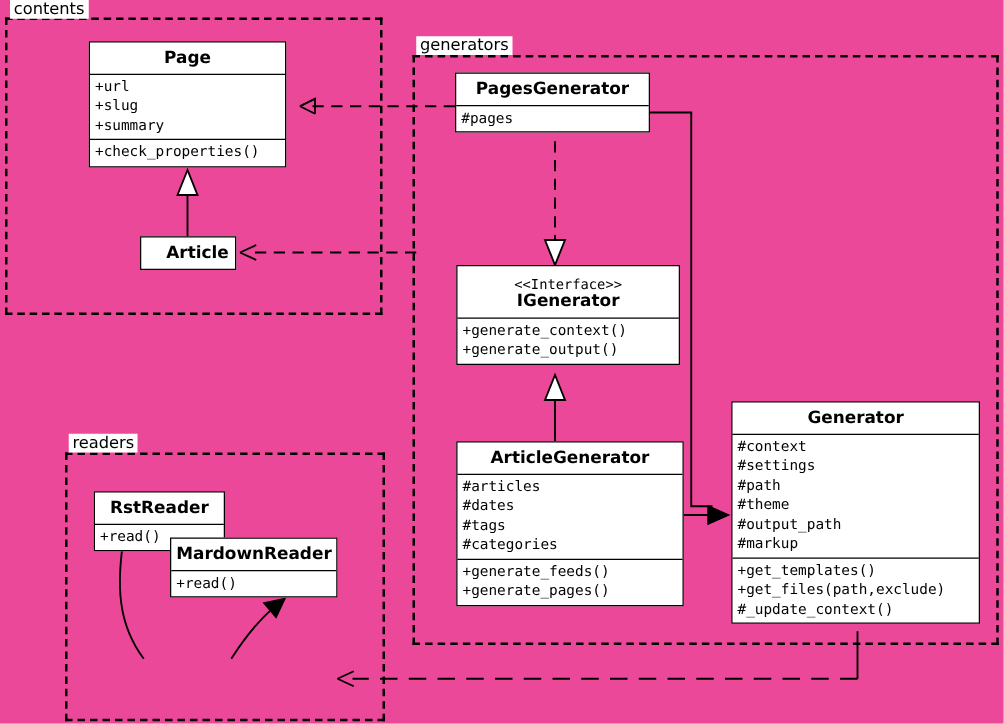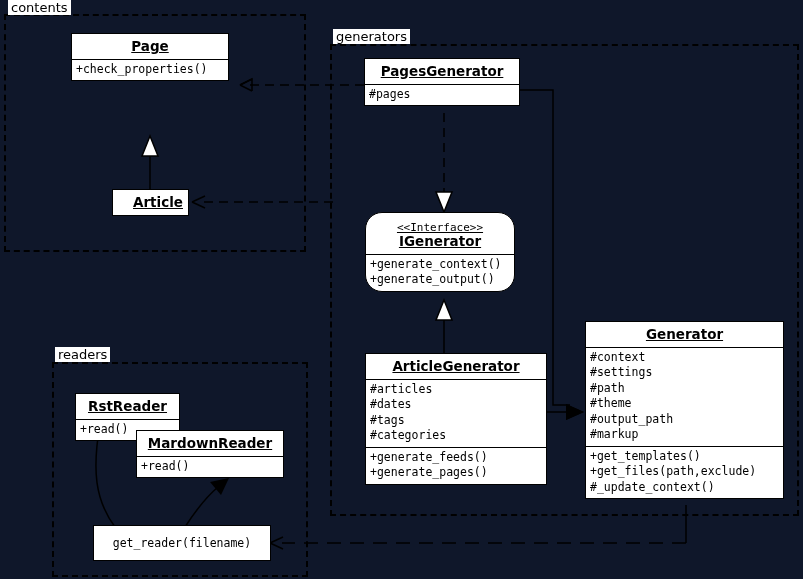--- a/index.html
+++ b/index.html
@@ -4,21 +4,21 @@
 <style>
   html, body {
     margin: 0;
     padding: 0;
     background: #ffffff;
   }
   #canvas {
     position: relative;
     width: 803px;
     height: 579px;
-    background: #0f172a;
+    background: #ec4899;
     font-family: "DejaVu Sans", sans-serif;
     overflow: hidden;
   }
   .pkg-border {
     position: absolute;
     box-sizing: border-box;
     border: 2px dashed #000;
     
   }
   .pkg-label {
@@ -38,21 +38,20 @@
     font-size: 11.5px;
     color: #000;
   }
   .cls .name {
     font-family: "DejaVu Sans", sans-serif;
     font-weight: bold;
     font-size: 13.5px;
     text-align: center;
     padding: 5px 4px 5px 4px;
     line-height: 1.1;
-    text-decoration: underline;
   }
   .cls .stereo {
     font-family: "DejaVu Sans Mono", monospace;
     font-weight: normal;
     font-size: 11px;
     display: block;
     text-align: center;
     padding-top: 4px;
   }
   .cls .sec {
@@ -132,36 +131,41 @@
     <path d="M 115,527 C 95,500 92,470 100,424" fill="none" stroke="#000" stroke-width="1.5"></path>
     <polygon points="101,410 93,428 110,429" fill="#000"></polygon>
 
     <path d="M 185,527 C 196,510 205,498 218,487" fill="none" stroke="#000" stroke-width="1.5"></path>
     <polygon points="229,478 210,482 221,495" fill="#000"></polygon>
   </svg>
 
   <div class="cls" style="left:71px; top:33px; width:158px;">
     <div class="name">Page</div>
     <div class="sec">
+      <div>+url</div>
+      <div>+slug</div>
+      <div>+summary</div>
+    </div>
+    <div class="sec">
       <div>+check_properties()</div>
     </div>
   </div>
 
   <div class="cls" style="left:112px; top:189px; width:77px;padding-left:15px;">
     <div class="name">Article</div>
   </div>
 
   <div class="cls" style="left:364px; top:58px; width:156px;">
     <div class="name">PagesGenerator</div>
     <div class="sec">
       <div>#pages</div>
     </div>
   </div>
 
-  <div class="cls" style="left:365px; top:212px; width:150px;border-radius:17px;">
+  <div class="cls" style="left:365px; top:212px; width:179px;">
     <div class="name">
       <span class="stereo">&lt;&lt;Interface&gt;&gt;</span>
       <span>IGenerator</span>
     </div>
     <div class="sec">
       <div>+generate_context()</div>
       <div>+generate_output()</div>
     </div>
   </div>
 
@@ -196,24 +200,21 @@
     </div>
   </div>
 
   <div class="cls" style="left:75px; top:370px; width:105px;margin-top:23px;">
     <div class="name">RstReader</div>
     <div class="sec">
       <div>+read()</div>
     </div>
   </div>
 
-  <div class="cls" style="left:136px; top:430px; width:148px;">
+  <div class="cls" style="left:136px; top:430px; width:134px;">
     <div class="name">MardownReader</div>
     <div class="sec">
       <div>+read()</div>
     </div>
   </div>
 
-  <div class="plain-box" style="left:93px; top:525px; width:178px; height:36px;">
-    <span>get_reader(filename)</span>
-  </div>
 
 </div>
 
 </body></html>

